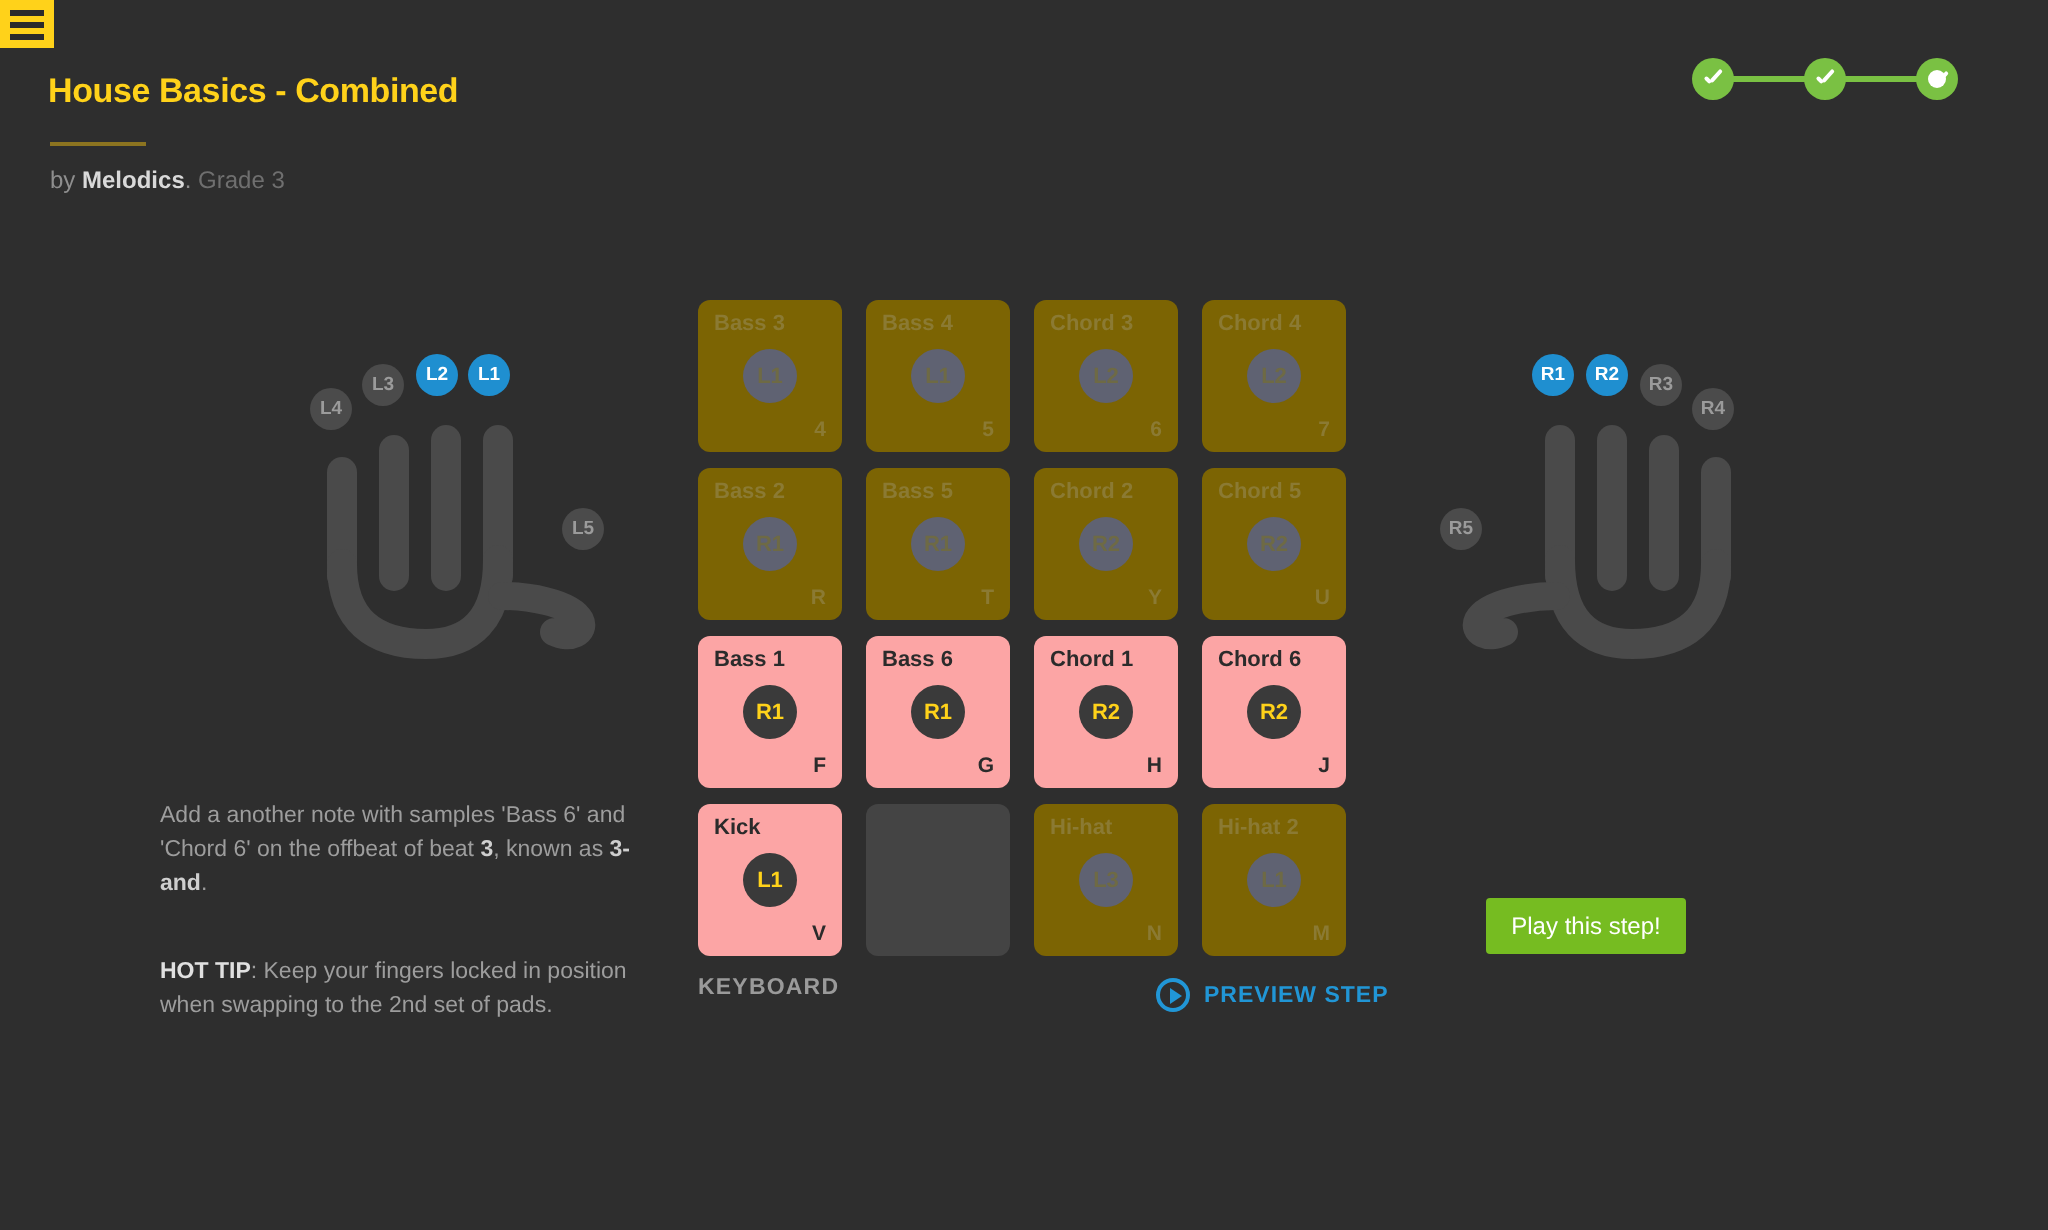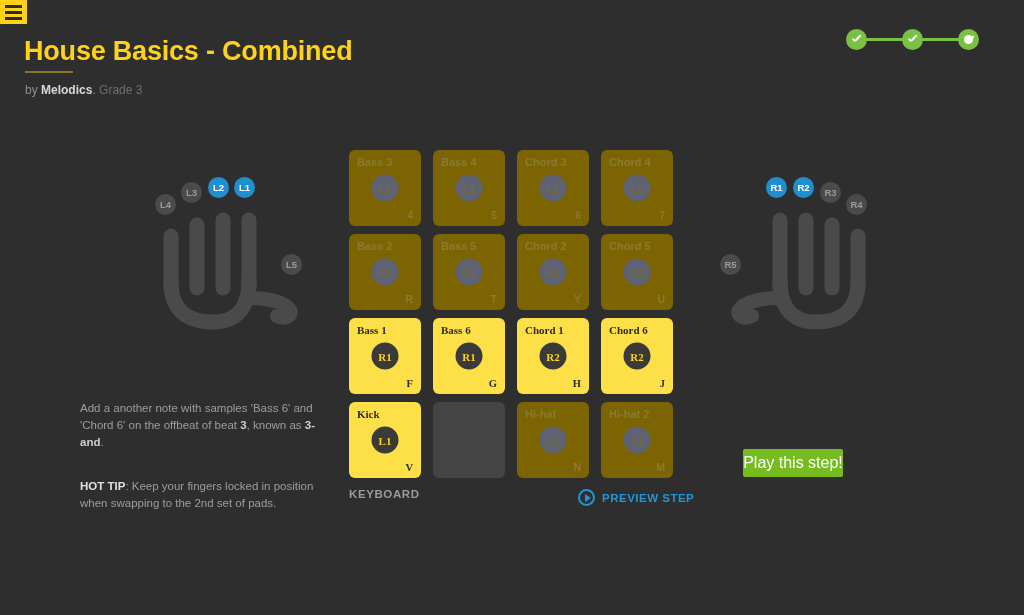--- a/index.html
+++ b/index.html
@@ -18,21 +18,21 @@
     background: #ffd21a;
     display: flex; flex-direction: column;
     justify-content: center; align-items: center; gap: 3px;
     cursor: pointer;
   }
   #hamburger i { display: block; width: 17px; height: 3px; background: #2b2b2b; }
 
   
   #page-title {
     position: absolute; left: 24px; top: 36px;
-    color: #ffd21a; font-size: 27px; font-weight: bold;
+    color: #ffd21a; font-size: 17px; font-weight: bold;
     letter-spacing: -0.2px; white-space: nowrap;
   }
   #title-rule {
     position: absolute; left: 25px; top: 71px;
     width: 48px; height: 2px; background: #8c7420;
   }
   #byline {
     position: absolute; left: 25px; top: 83px;
     font-size: 12px; color: #8e8e8e;
   }
@@ -81,21 +81,21 @@
   #pad-grid {
     position: absolute; left: 349px; top: 150px;
     display: grid;
     grid-template-columns: repeat(4, 72px);
     grid-template-rows: repeat(4, 76px);
     column-gap: 12px; row-gap: 8px;
   }
   .pad {
     position: relative; border-radius: 6px; cursor: pointer;
   }
-  .pad.bright { background: #fde047; font-family: Liberation Serif, serif; }
+  .pad.bright { background: #fca5a5; }
   .pad.dim    { background: #7c6403; }
   .pad.empty  { background: #444444; }
   .pad .pad-name {
     position: absolute; left: 8px; top: 6px;
     font-size: 11px; font-weight: bold;
   }
   .pad.bright .pad-name { color: #2b2b2b; }
   .pad.dim .pad-name    { color: #8b7a33; }
   .pad .badge {
     position: absolute; left: 50%; top: 50%;
@@ -137,21 +137,21 @@
   #preview-step .plabel {
     font-size: 11.5px; font-weight: bold; letter-spacing: 0.5px;
     color: #2196d6;
   }
 
   
   #play-button {
     position: absolute; left: 743px; top: 449px;
     width: 100px; height: 28px;
     background: #76bc21; border: none; border-radius: 2px;
-    color: #ffffff; font-size: 16px;
+    color: #ffffff; font-size: 12px;
     font-family: "Liberation Sans", sans-serif;
     cursor: pointer;
   }
 
   
   #instructions { position: absolute; left: 80px; top: 400px; width: 235px; }
   #step-heading { font-size: 16px; color: #e6e6e6; margin-bottom: 14px; }
   #step-body {
     font-size: 11.5px; line-height: 17px; color: #9d9d9d;
     margin-bottom: 27px;

